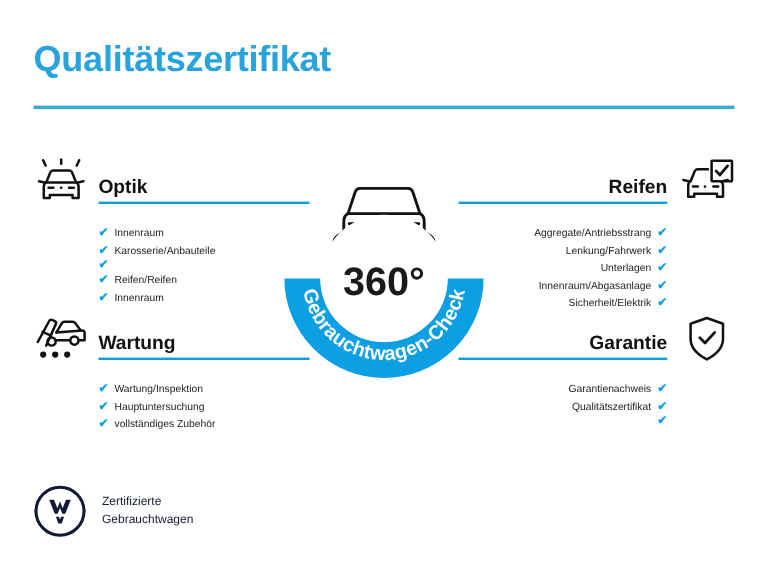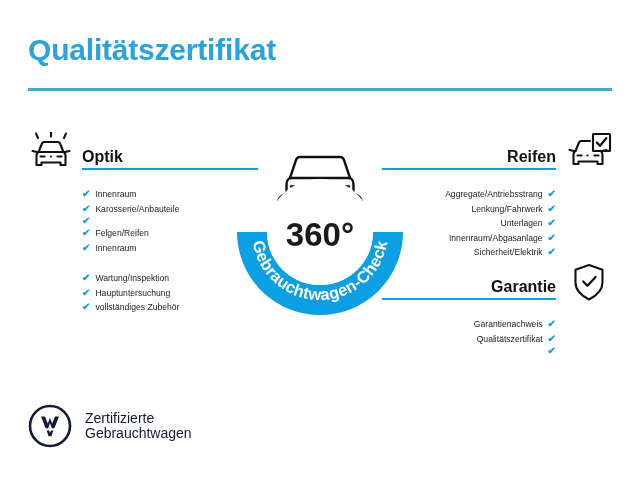--- a/index.html
+++ b/index.html
@@ -125,21 +125,21 @@
     position: absolute;
     left: 28px;
     top: 404px;
     display: flex;
     align-items: center;
   }
   .vw-logo { width: 44px; height: 44px; }
   .vw-logo svg { display: block; width: 100%; height: 100%; }
   .footer-text {
     margin-left: 13px;
-    font-size: 14px;
+    font-size: 10px;
     line-height: 15.5px;
     font-weight: normal;
     color: #131a35;
     white-space: pre-line;
   }
 </style>
 </head>
 <body>
 
 <div id="page">
@@ -173,21 +173,21 @@
         </li>
       <li>
           <span class="chk">✔</span>
           <span>Karosserie/Anbauteile</span>
         </li>
       <li>
           <span class="chk">✔</span>
         </li>
       <li>
           <span class="chk">✔</span>
-          <span>Felgen/Reifen</span>
+          <span>Reifen/Reifen</span>
         </li>
       <li>
           <span class="chk">✔</span>
           <span>Innenraum</span>
         </li>
     </ul>
   </div>
 
   <div class="quad quad-right quad-top">
     <div class="quad-head">
@@ -225,20 +225,38 @@
           <span class="chk">✔</span>
         </li>
       <li>
           <span>Sicherheit/Elektrik</span>
           <span class="chk">✔</span>
         </li>
     </ul>
   </div>
 
   <div class="quad quad-left quad-bottom">
+    <div class="quad-head">
+      <div class="sec-icon">
+        <svg viewBox="0 0 46 44" fill="none" stroke="#111" stroke-width="2.1" stroke-linecap="round" stroke-linejoin="round">
+          <path d="M3.5 23 L13 5.5 Q13.8 4 15.4 4.6 L17.6 5.6 Q19.2 6.3 18.6 7.9 L10.5 26"></path>
+          <path d="M7.5 14.5 L14.5 17.7"></path>
+          <path d="M19 15 L23.5 7.5 Q24.2 6.2 25.7 6.2 L32.5 6.2 Q33.8 6.2 34.6 7.2 L39 13"></path>
+          <path d="M19 15 L40.5 13.5 Q42.5 13.4 42.5 15.5 L42.5 21.5 L38 21.5"></path>
+          <path d="M30 21.5 L18.5 21.5"></path>
+          <circle cx="34" cy="21.8" r="3.4"></circle>
+          <circle cx="15" cy="22.6" r="3.4"></circle>
+          <circle cx="8" cy="33.5" r="2.6" fill="#111" stroke="none"></circle>
+          <circle cx="18" cy="33.5" r="2.6" fill="#111" stroke="none"></circle>
+          <circle cx="28" cy="33.5" r="2.6" fill="#111" stroke="none"></circle>
+        </svg>
+      </div>
+      <div class="sec-title">Wartung</div>
+      <div class="sec-rule"></div>
+    </div>
     <ul class="check-list">
       <li>
           <span class="chk">✔</span>
           <span>Wartung/Inspektion</span>
         </li>
       <li>
           <span class="chk">✔</span>
           <span>Hauptuntersuchung</span>
         </li>
       <li>

